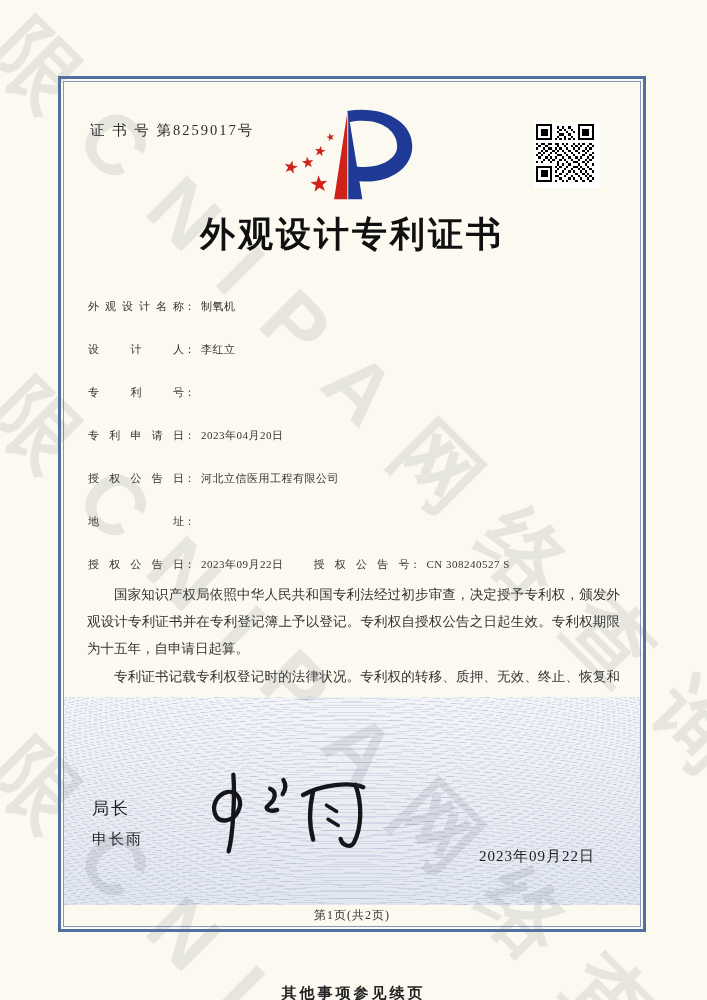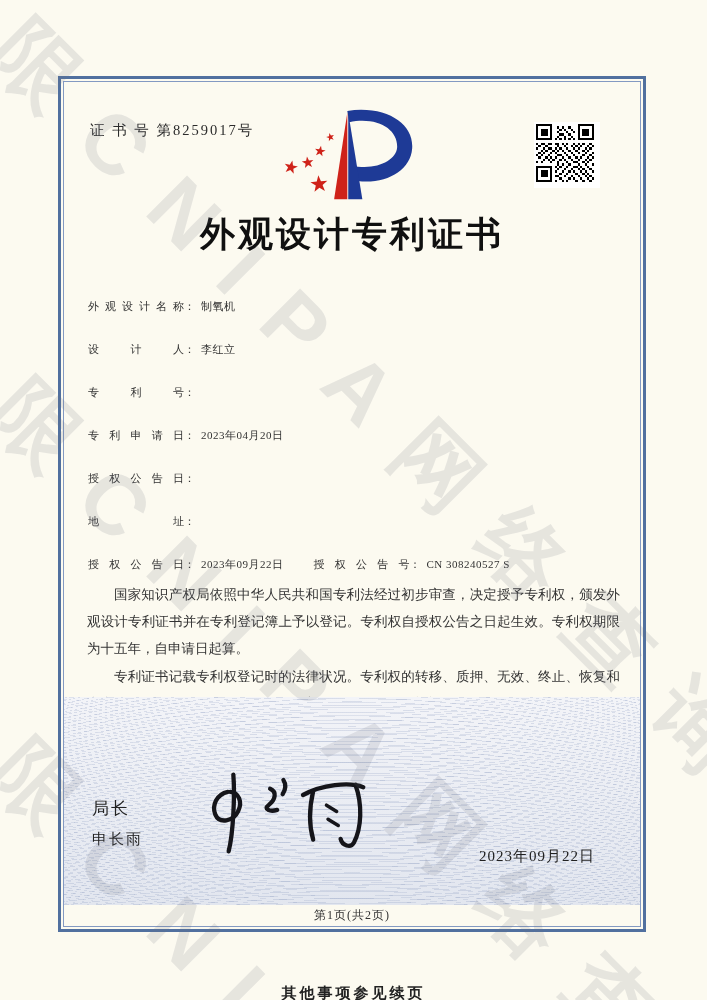--- a/index.html
+++ b/index.html
@@ -118,20 +118,21 @@
         <span class="f-colon">：</span>
     </div>
     <div class="row">
       <span class="f-label">专利申请日</span>
         <span class="f-colon">：</span>
       <span class="f-value">2023年04月20日</span>
     </div>
     <div class="row">
       <span class="f-label">授权公告日</span>
         <span class="f-colon">：</span>
+      <span class="f-value">河北立信医用工程有限公司</span>
     </div>
     <div class="row">
       <span class="f-label">地址</span>
         <span class="f-colon">：</span>
     </div>
     <div class="row">
       <span class="f-label">授权公告日</span>
         <span class="f-colon">：</span>
       <span class="f-value">2023年09月22日</span>
       <span class="grant-pair2">

